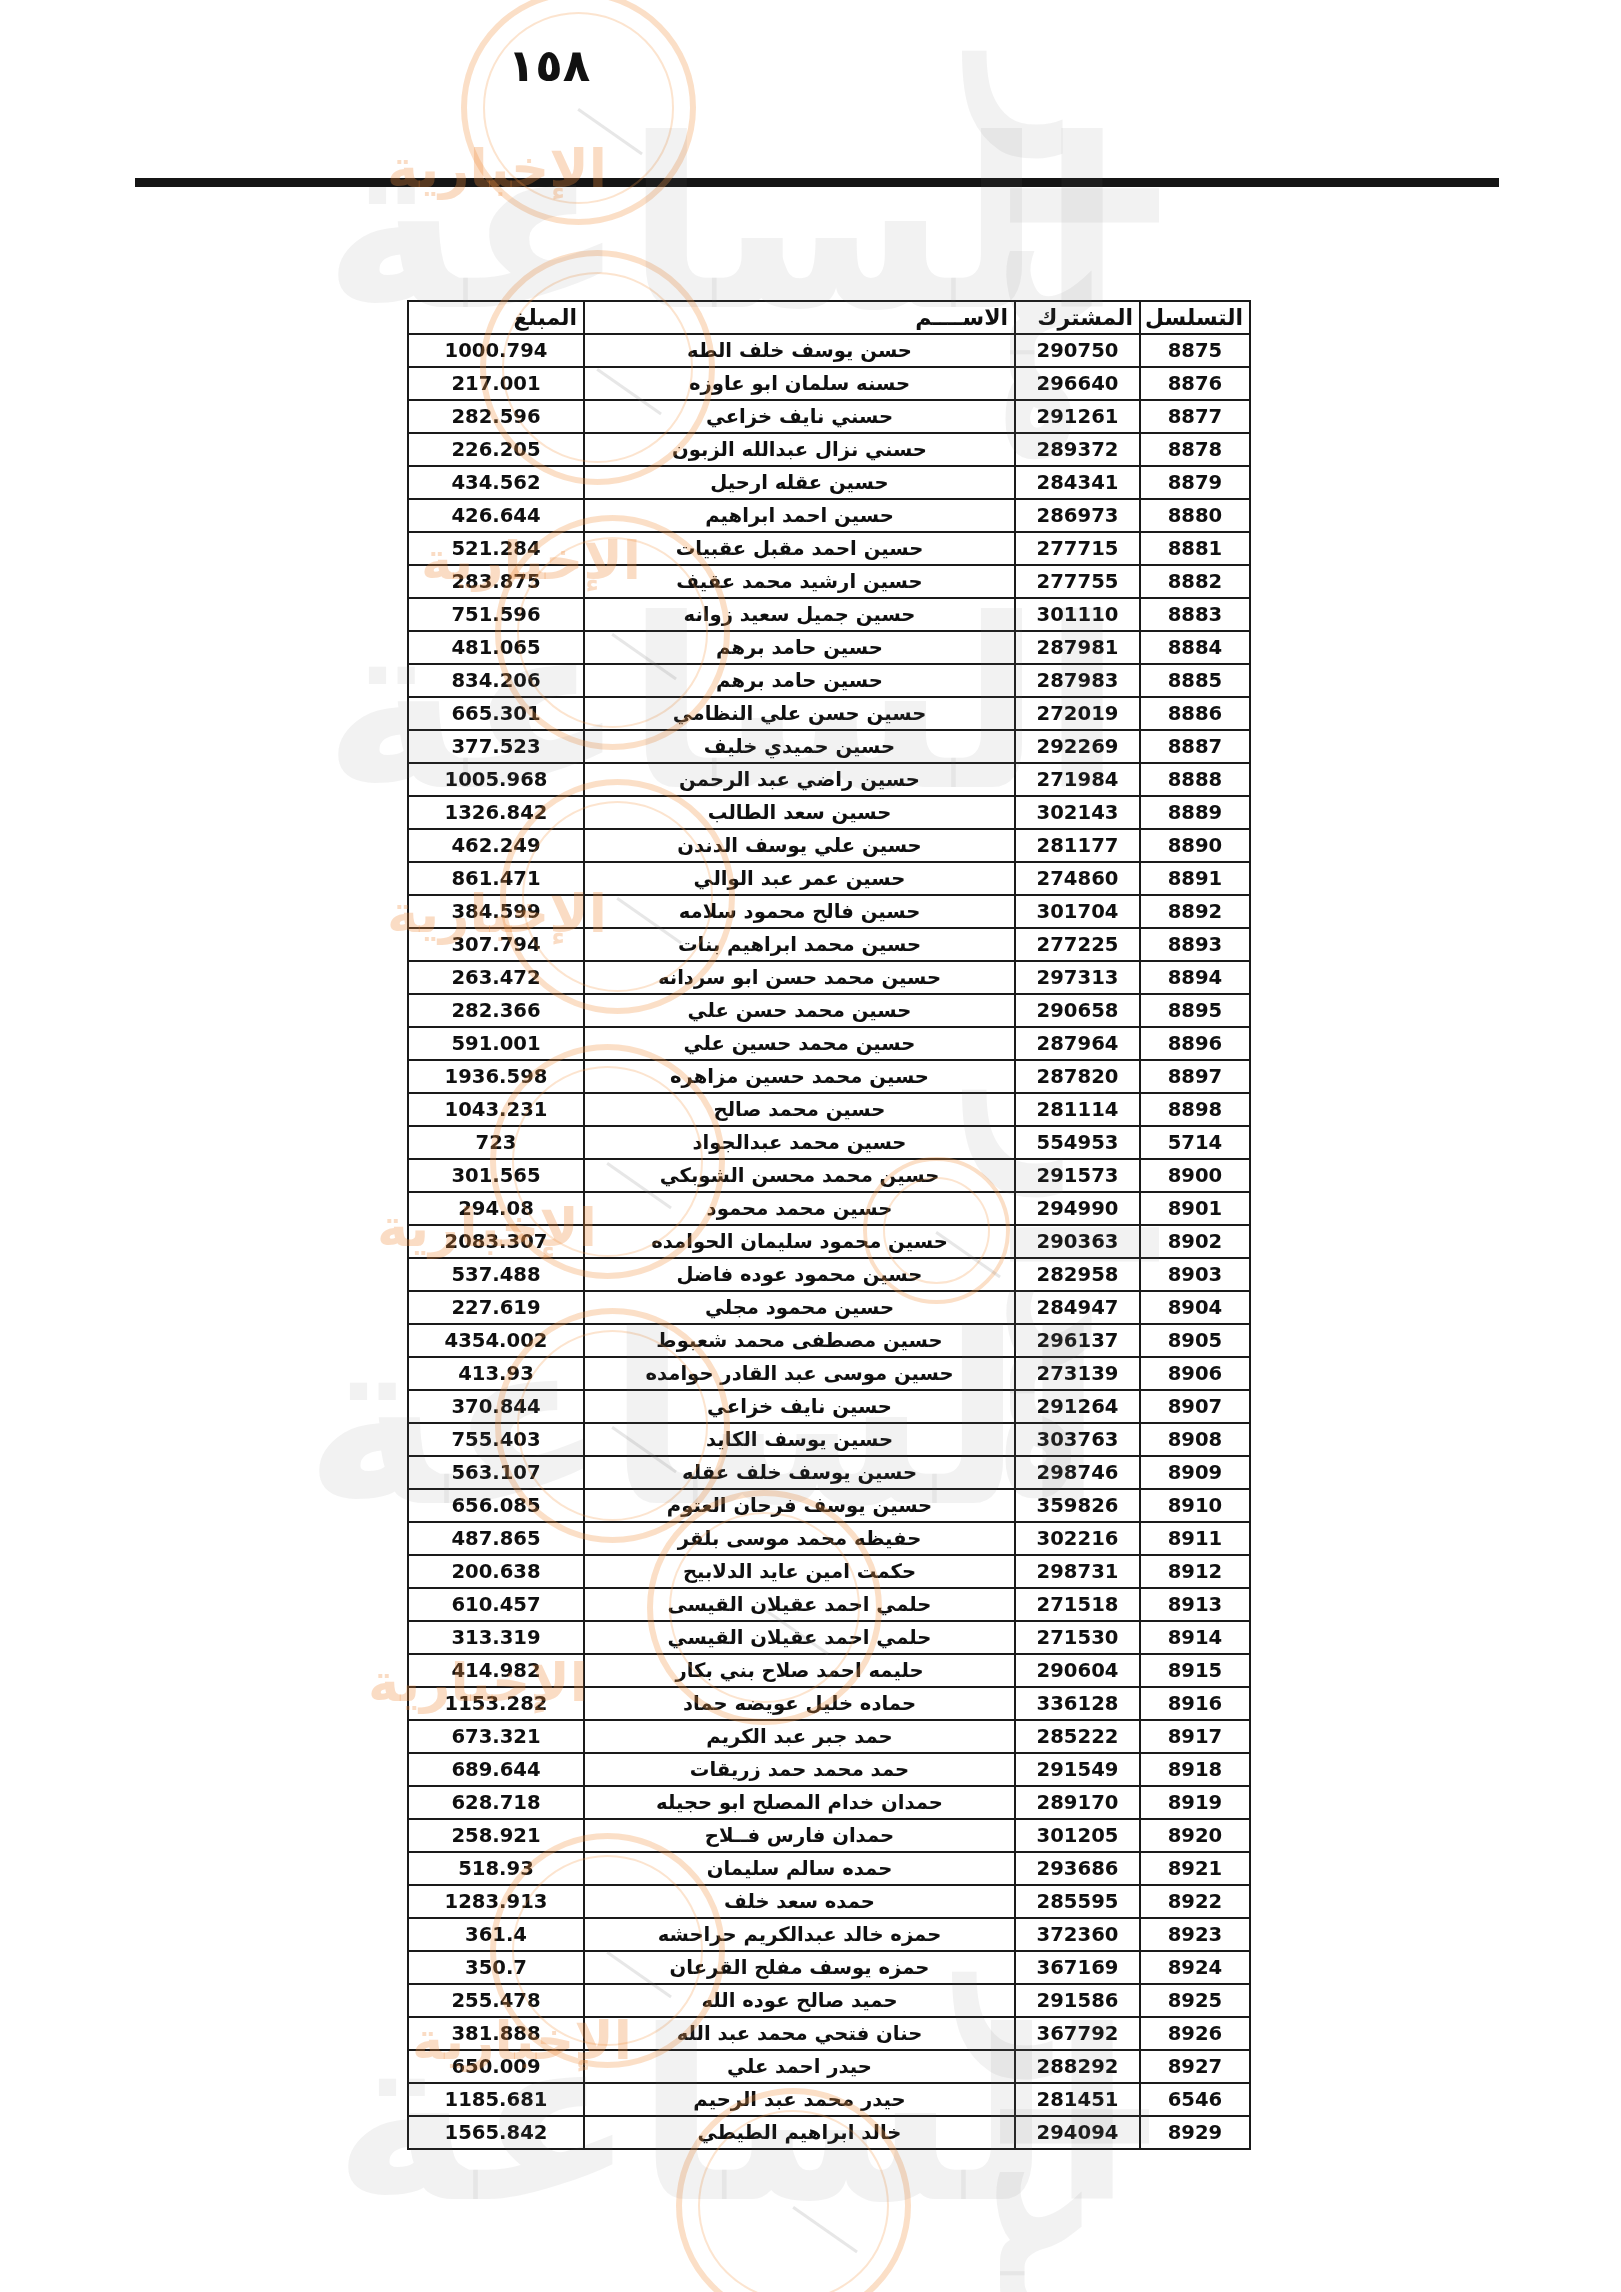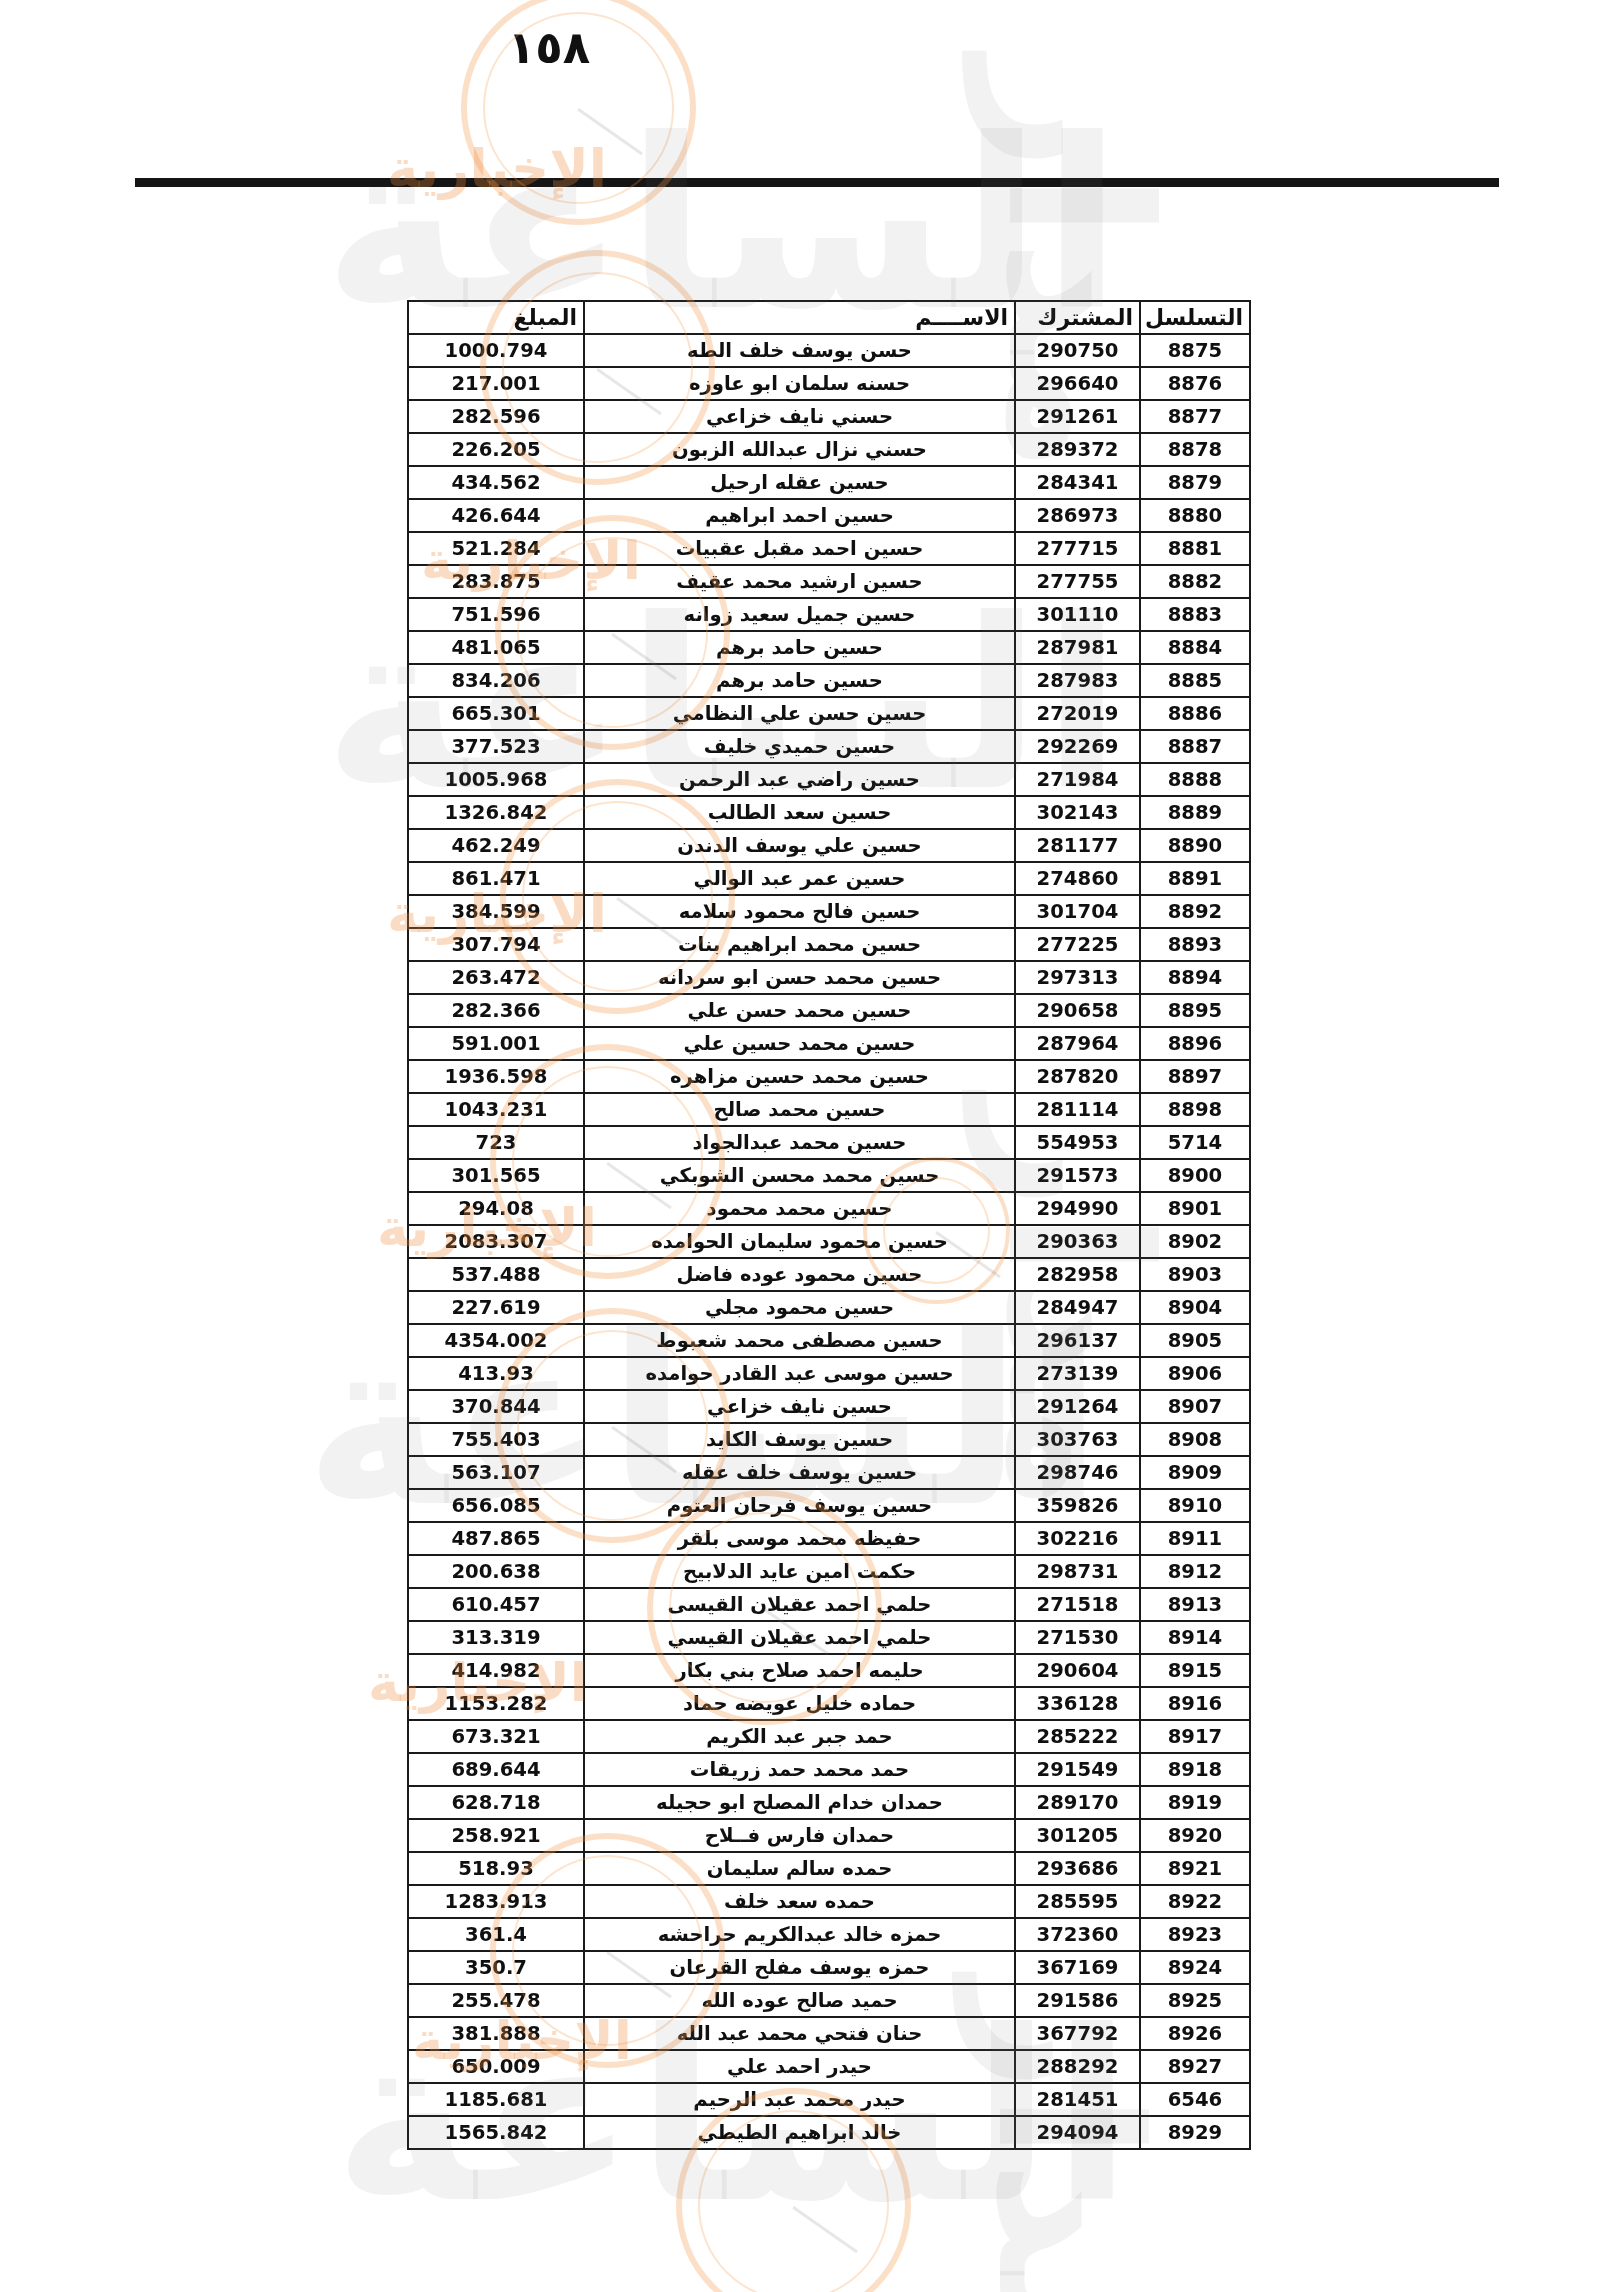--- a/index.html
+++ b/index.html
@@ -3,21 +3,21 @@
 <meta charset="utf-8">
 <style>
   * { margin:0; padding:0; box-sizing:border-box; }
   html,body { background:#e8e8e8; }
   body { font-family:"DejaVu Sans", sans-serif; }
   .page {
     position:relative; width:1621px; height:2293px; background:#ffffff;
     margin:0 auto; overflow:hidden;
   }
   .page-number {
-    position:absolute; top:21px; left:451px; width:196px;
+    position:absolute; top:39px; left:451px; width:196px;
     text-align:center; font-size:45px; font-weight:bold; color:#111;
     z-index:2;
   }
   .header-rule {
     position:absolute; top:178px; left:135px; width:1364px; height:8.8px;
     background:#151515; z-index:1;
   }
   .banner-ellipse {
     position:absolute; top:125px; left:663px; width:323px; height:120px;
     background:#ffffff; border:2.9px solid #151515; border-radius:50%;

